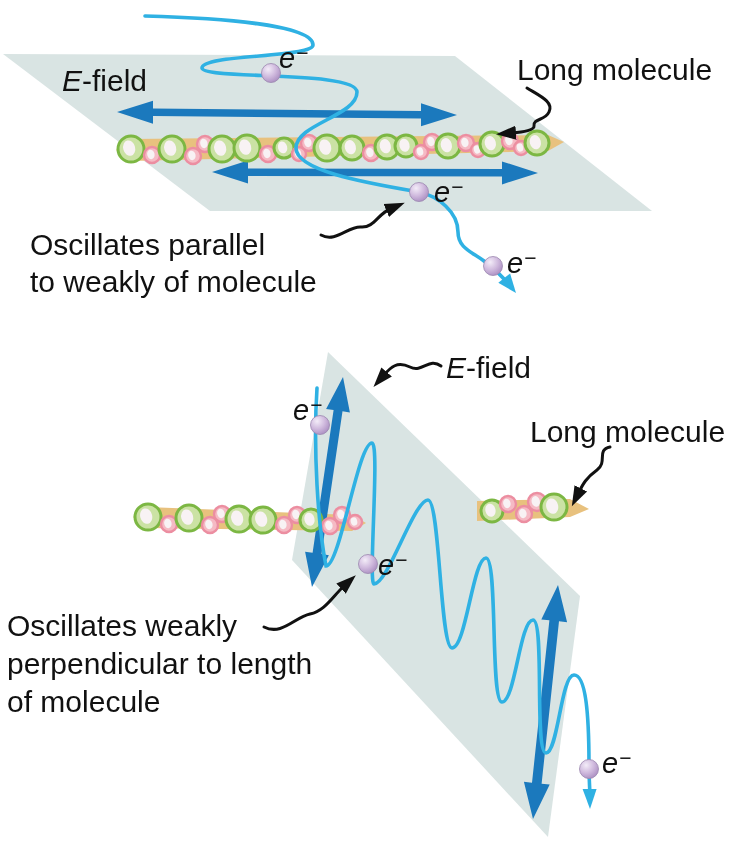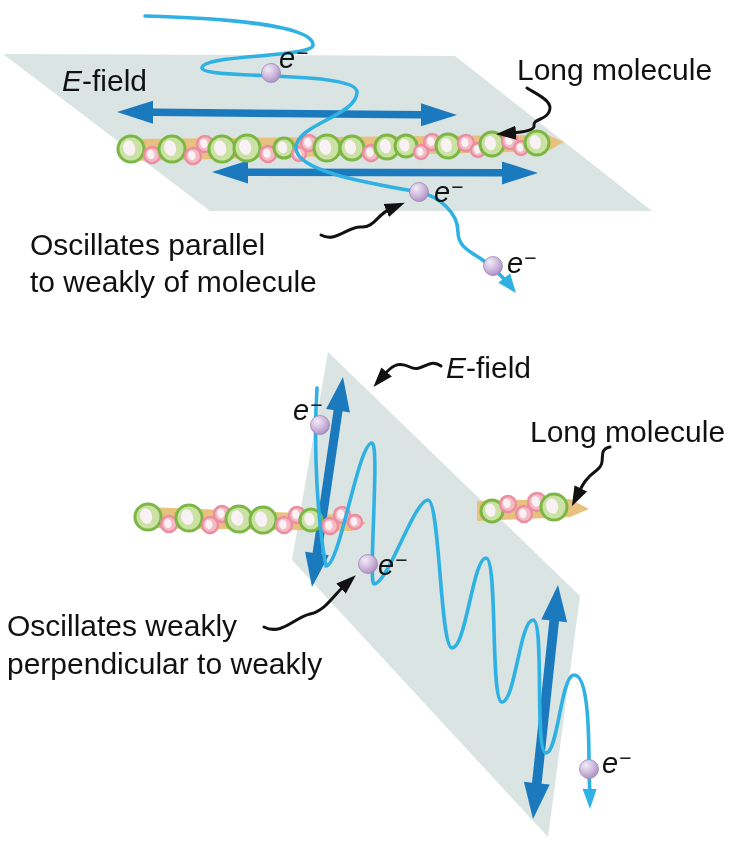--- a/index.html
+++ b/index.html
@@ -199,21 +199,22 @@
   </div>
 
   <div class="lbl" style="left:446px; top:349px;">
     <i>E</i><span>-field</span>
   </div>
 
   <div class="lbl" style="left:530px; top:413px;"><span>Long molecule</span></div>
 
   <div class="lbl" style="left:7px; top:607px; line-height:38px;">
     <div>Oscillates weakly</div>
-    <div>perpendicular to weakly</div>
+    <div>perpendicular to length</div>
+    <div>of molecule</div>
   </div>
 
   <div class="elabel" style="left:279px; top:41px;"><span>e</span><sup>−</sup></div>
   <div class="elabel" style="left:434px; top:175px;"><span>e</span><sup>−</sup></div>
   <div class="elabel" style="left:507px; top:246px;"><span>e</span><sup>−</sup></div>
   <div class="elabel" style="left:293px; top:393px;"><span>e</span><sup>−</sup></div>
   <div class="elabel" style="left:378px; top:548px;"><span>e</span><sup>−</sup></div>
   <div class="elabel" style="left:602px; top:746px;"><span>e</span><sup>−</sup></div>
 
 </div>

